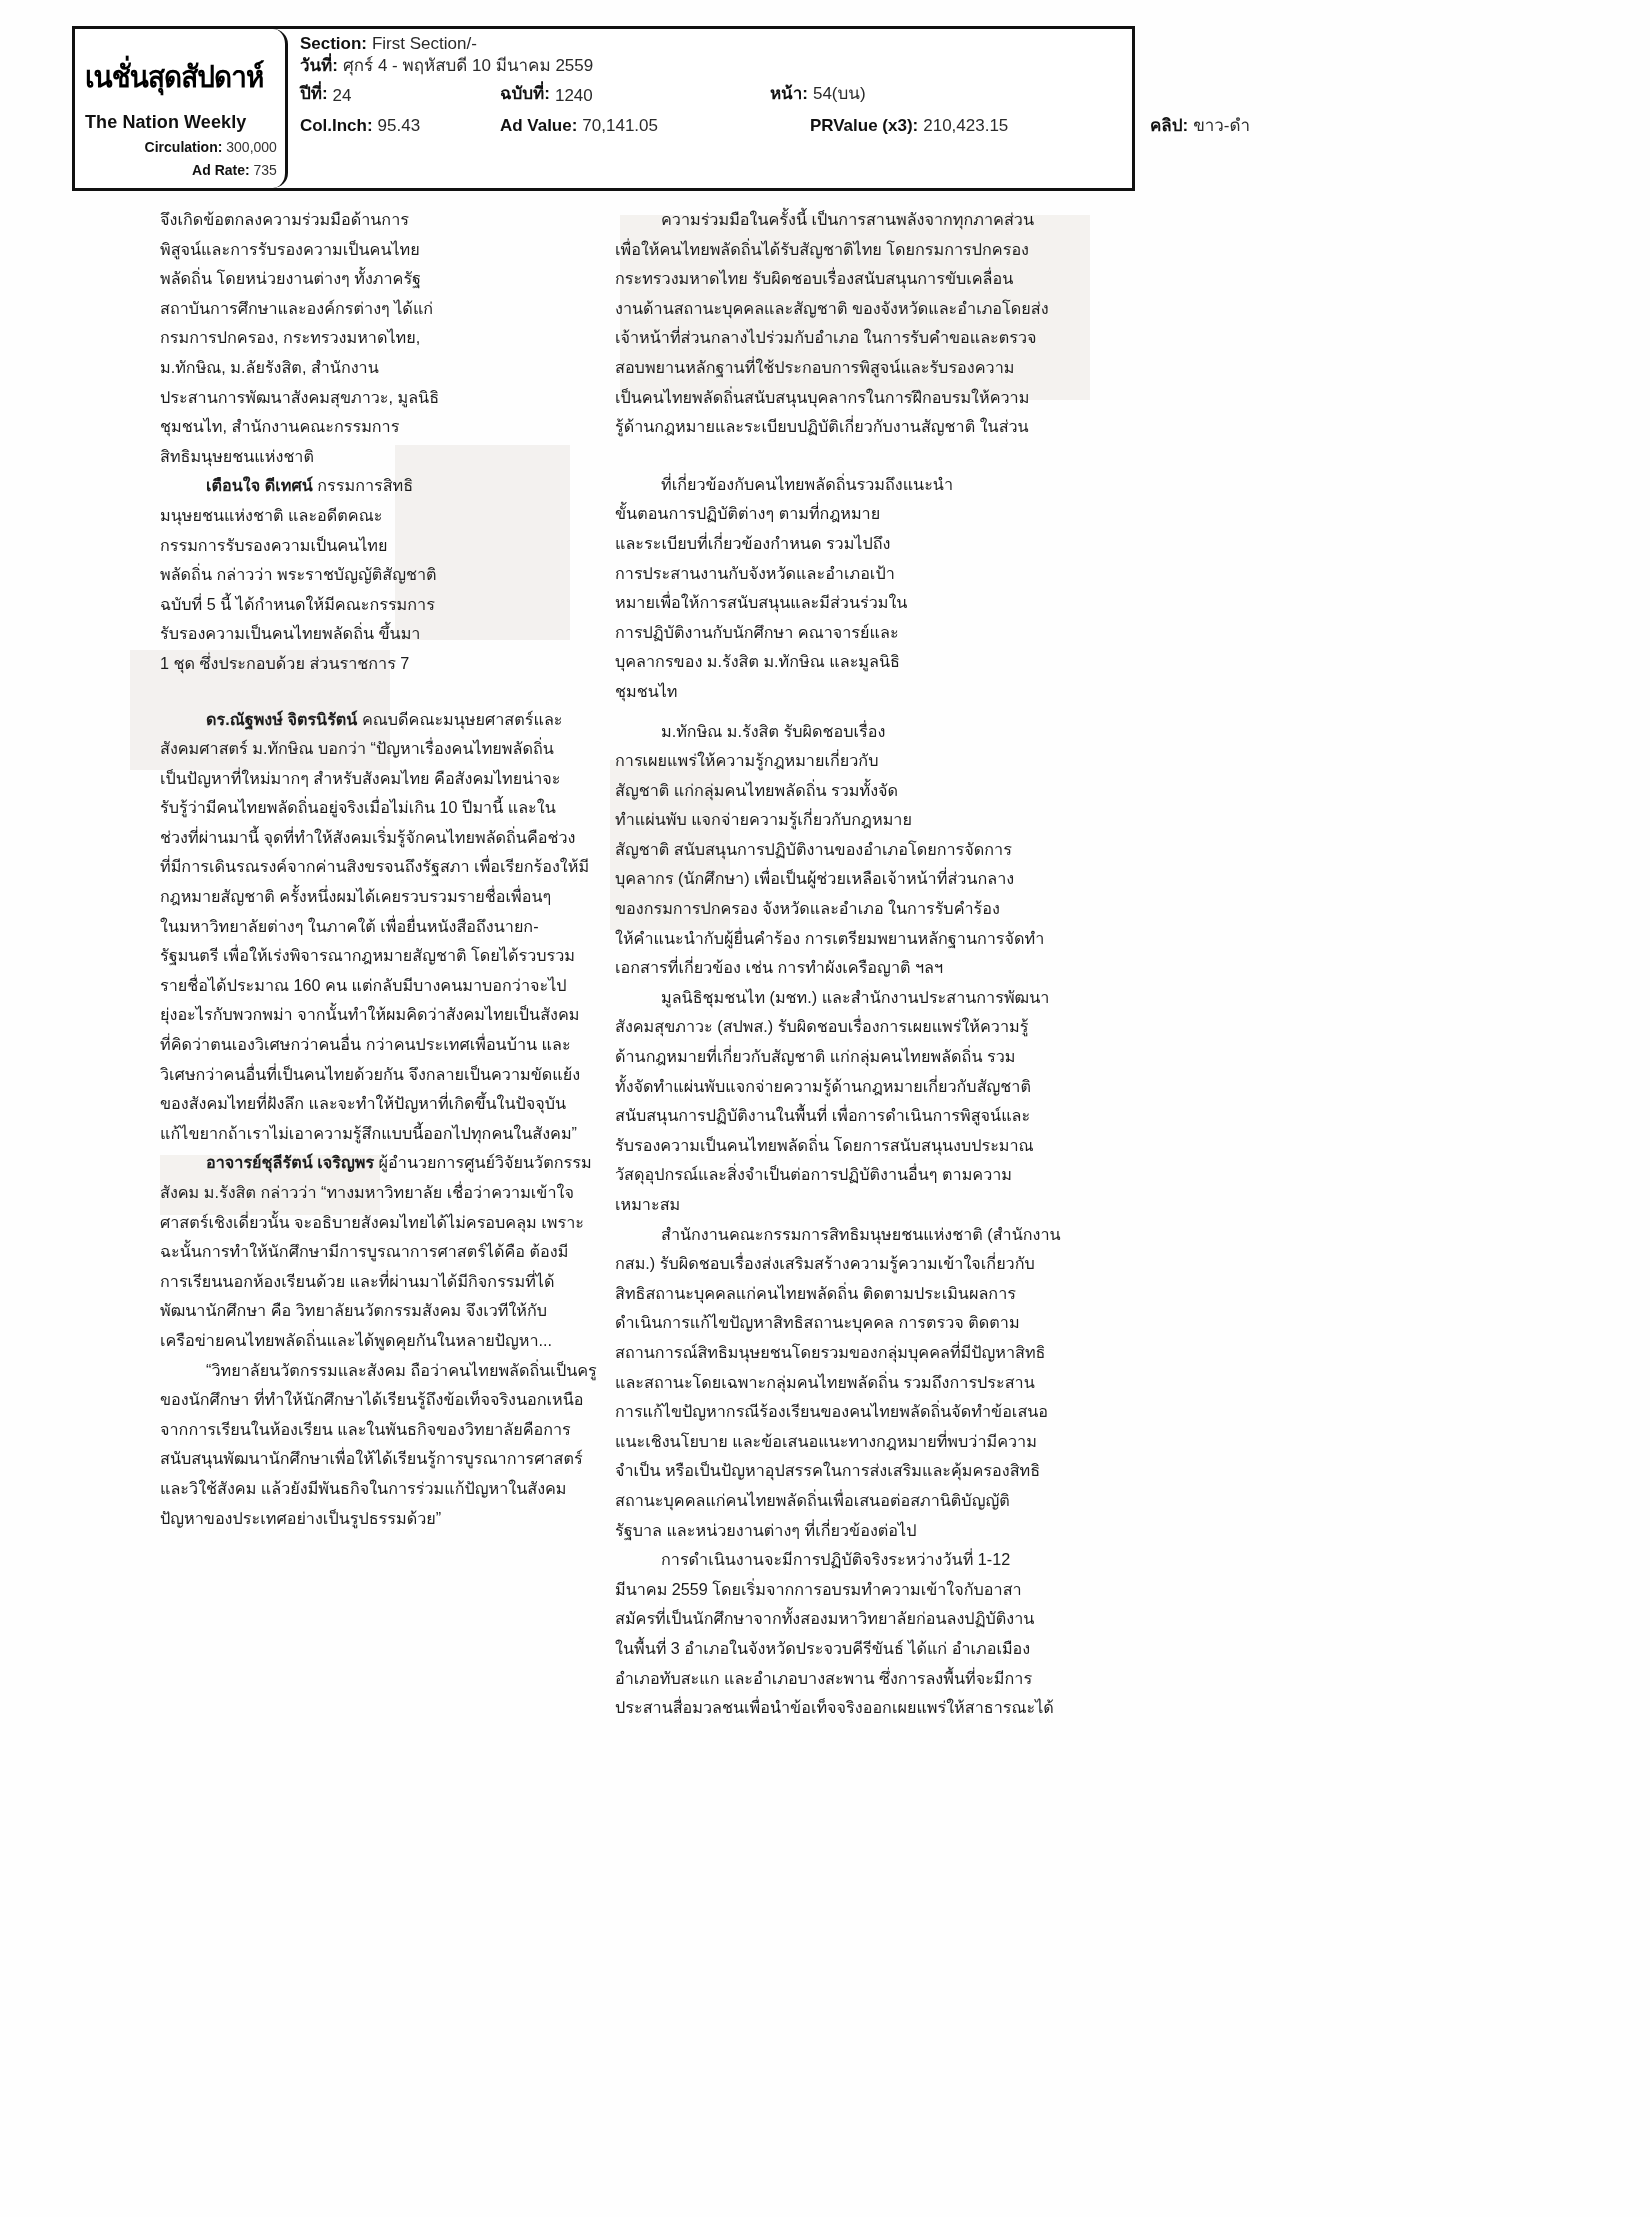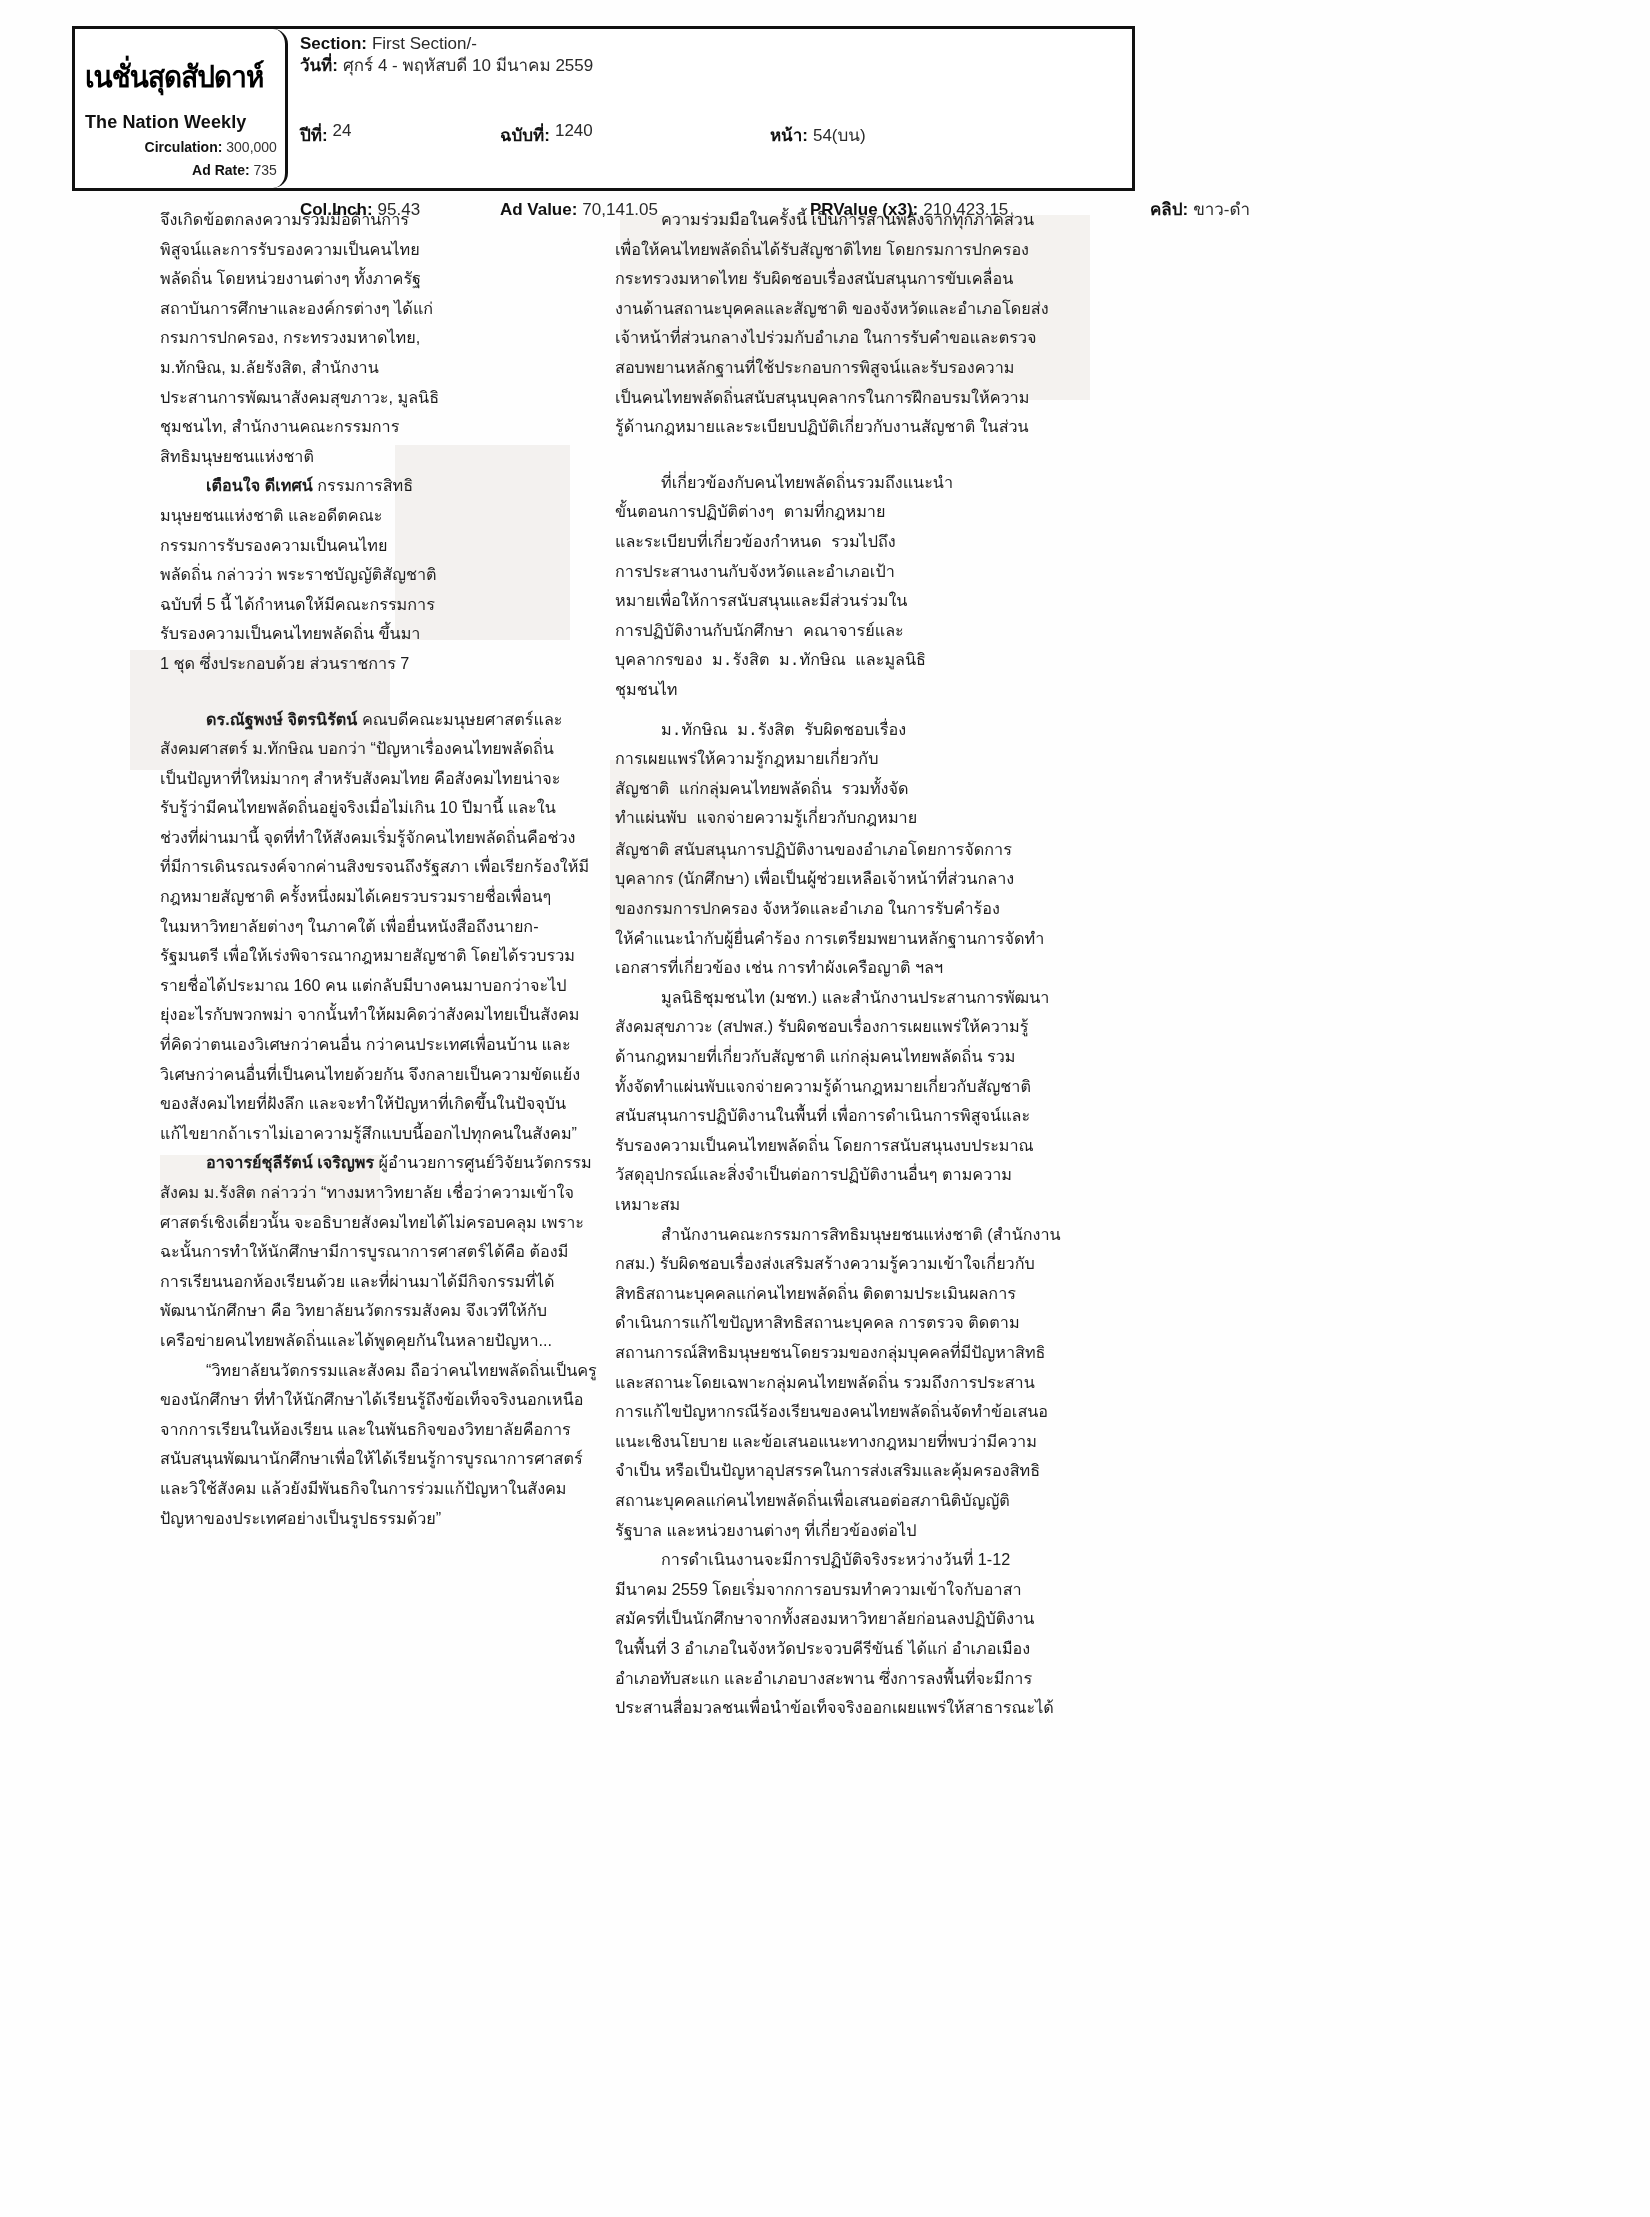--- a/index.html
+++ b/index.html
@@ -100,21 +100,21 @@
   .meta-line .val {
     font-weight: normal;
     color: #2a2a2a;
   }
   .meta-grid {
     display: flex;
     align-items: baseline;
     margin-bottom: 5px;
     white-space: nowrap;
   }
-  .meta-cell { display: flex; align-items: flex-start; font-size: 17px; color: #111; margin-top: 42px; }
+  .meta-cell { display: flex; align-items: flex-end; font-size: 17px; color: #111; }
   .meta-cell .lbl { font-weight: bold; margin-right: 5px; }
   .meta-cell .val { font-weight: normal; color: #2a2a2a; }
 
   .w-year   { width: 200px; }
   .w-issue  { width: 270px; }
   .w-page   { width: auto; }
   .w-colinch{ width: 200px; }
   .w-advalue{ width: 310px; }
   .w-prvalue{ width: 340px; }
 
@@ -141,21 +141,21 @@
   .col-right { left: 495px; width: 510px; }
 
   .col p {
     margin: 0;
     white-space: pre-wrap;
   }
   .col p.indent { text-indent: 46px; }
   .col b { font-weight: bold; }
 
   
-  .narrow { width: 360px; margin-left: 150px; font-family: Liberation Mono, monospace; }
+  .narrow { width: 360px; margin-left: 150px; }
 
   
   .smudge {
     position: absolute;
     background: #e9e6e2;
     opacity: 0.55;
     pointer-events: none;
   }
   .smudge2 {
     position: absolute;

